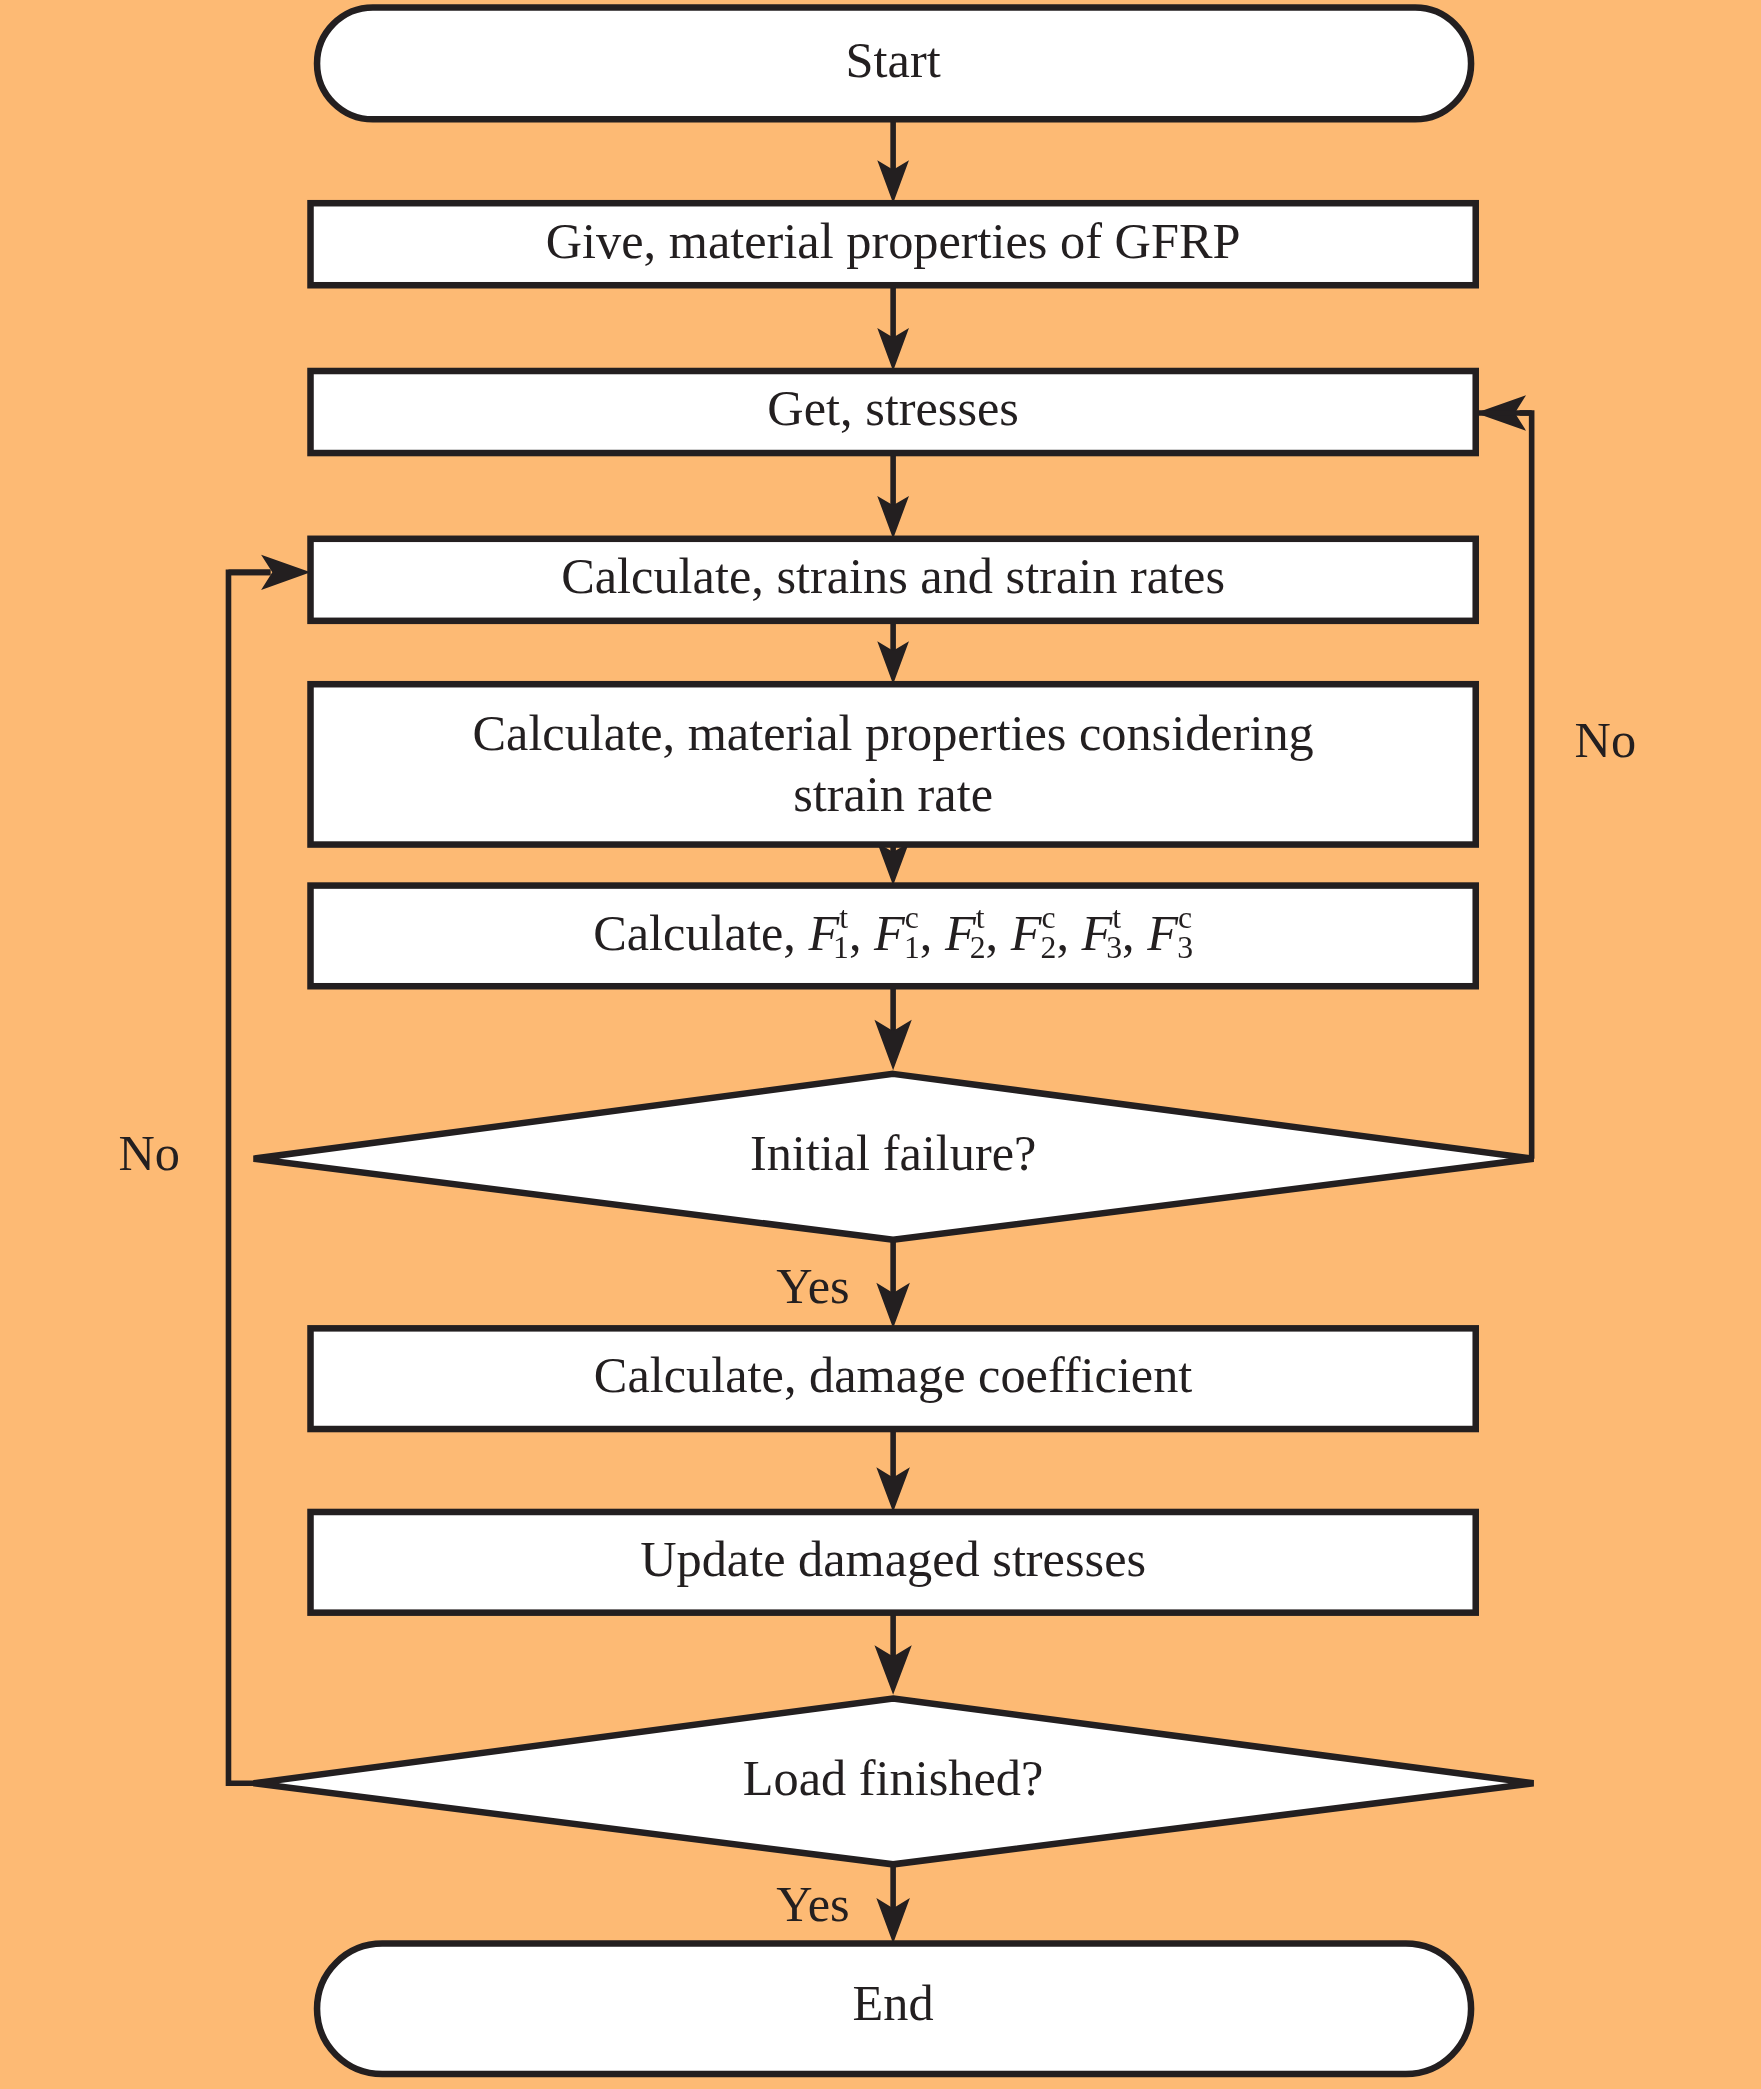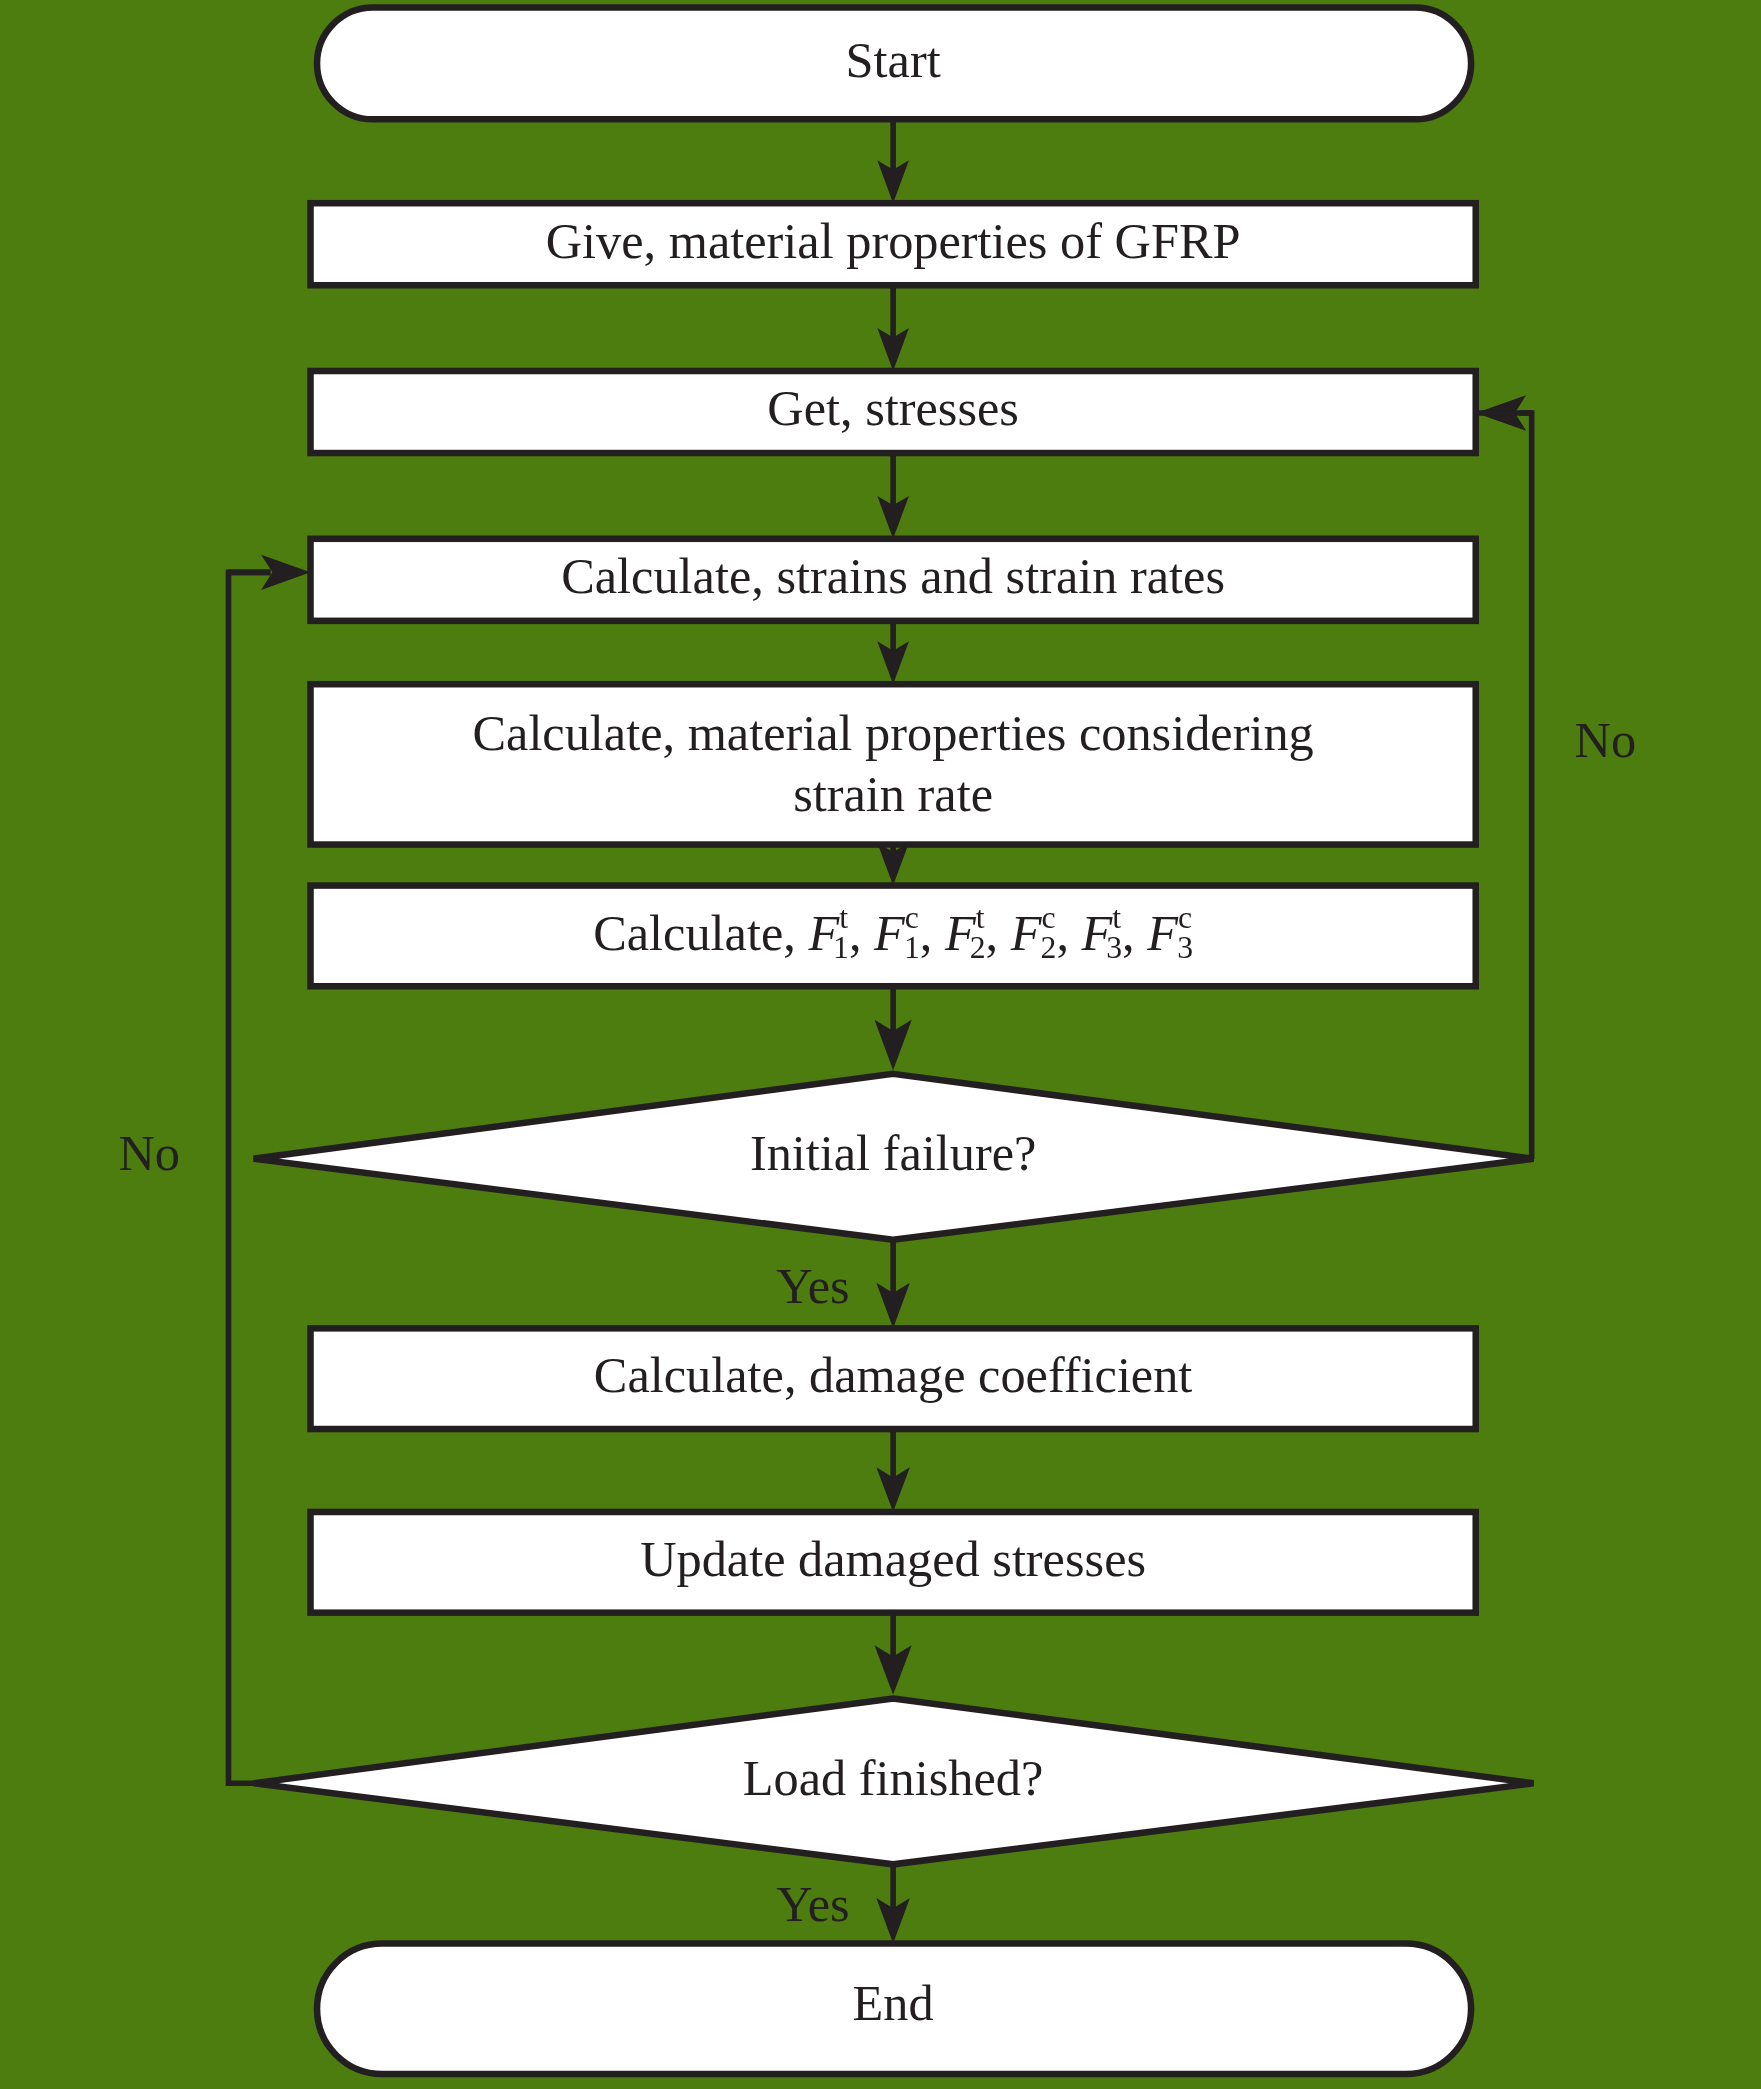--- a/index.html
+++ b/index.html
@@ -4,21 +4,21 @@
 <style>
   html, body {
     margin: 0;
     padding: 0;
     background: #ffffff;
   }
   #flowchart-root {
     position: relative;
     width: 1762px;
     height: 2089px;
-    background: #4d7c0f;
+    background: #fdba74;
     font-family: "Liberation Serif", "DejaVu Serif", serif;
     text-decoration: underline;
   }
   svg.fc {
     display: block;
     width: 1762px;
     height: 2089px;
   }
   .node-shape {
     fill: #ffffff;

